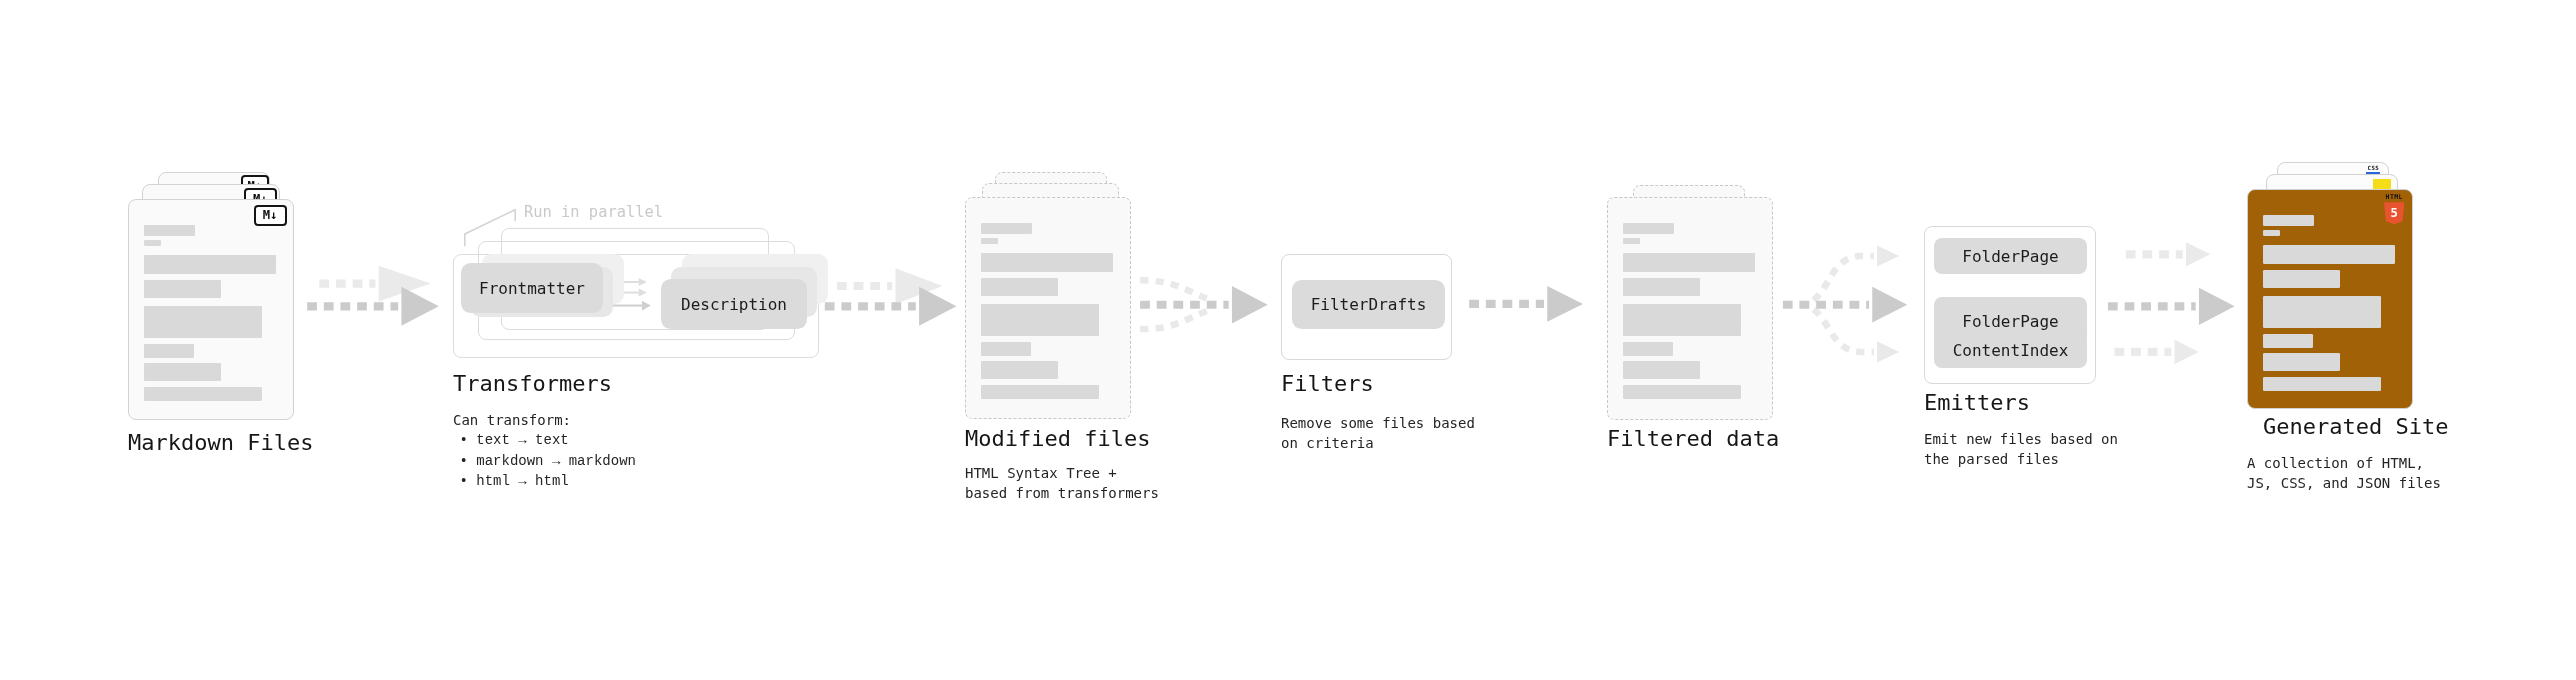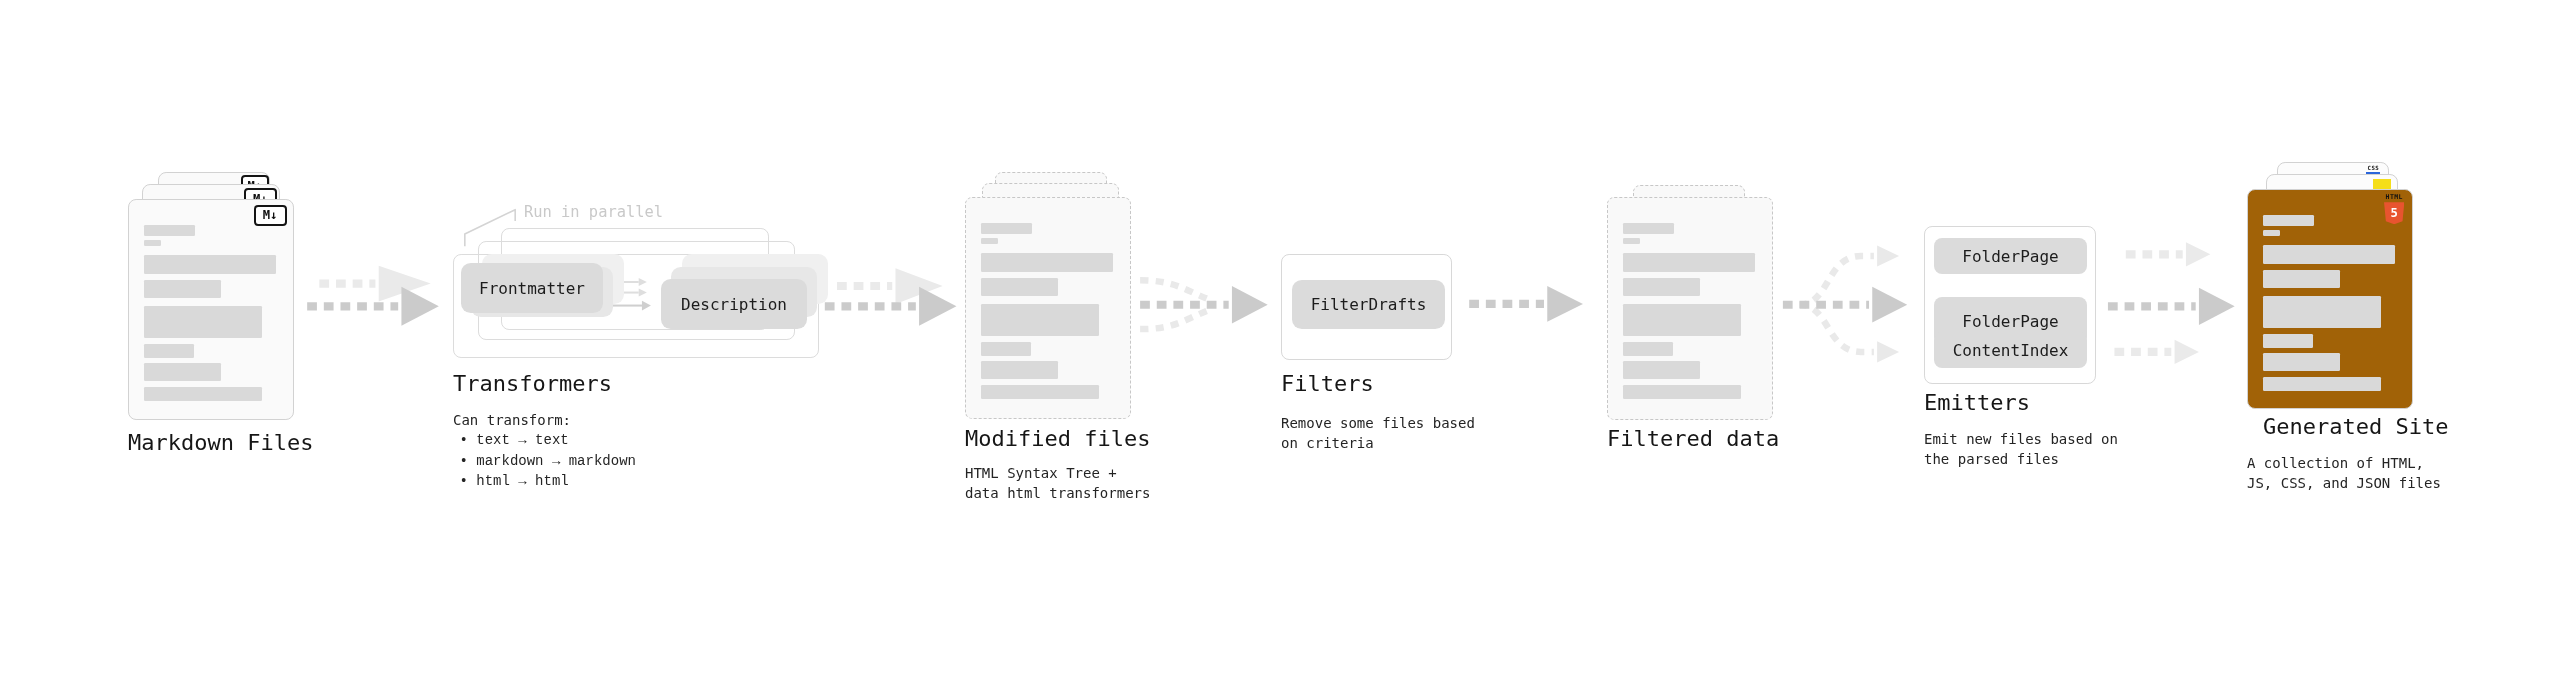--- a/index.html
+++ b/index.html
@@ -172,21 +172,21 @@
           <div class="dl" style="width: 77px; height: 18.7px; margin-bottom: 7.3px;"></div>
           <div class="dl" style="width: 118px; height: 32.5px; margin-bottom: 5.7px;"></div>
           <div class="dl" style="width: 50px; height: 14px; margin-bottom: 4.9px;"></div>
           <div class="dl" style="width: 77px; height: 18.7px; margin-bottom: 5.7px;"></div>
           <div class="dl" style="width: 118px; height: 14px; margin-bottom: 0px;"></div>
         </div>
     </div>
     <div class="title" style="left:965px;top:428px;">Modified files</div>
     <div class="caption" style="left:965px;top:463px;">
       <div>HTML Syntax Tree +</div>
-      <div>data html transformers</div>
+      <div>based from transformers</div>
     </div>
   </div>
 
   <div class="stage">
     <div class="wbox" style="left:1281px;top:254px;width:171px;height:106px;"></div>
     <div class="pill" style="left:1292px;top:280px;width:153px;height:49px;">FilterDrafts</div>
     <div class="title" style="left:1281px;top:373px;">Filters</div>
     <div class="caption" style="left:1281px;top:413px;">
       <div>Remove some files based</div>
       <div>on criteria</div>

